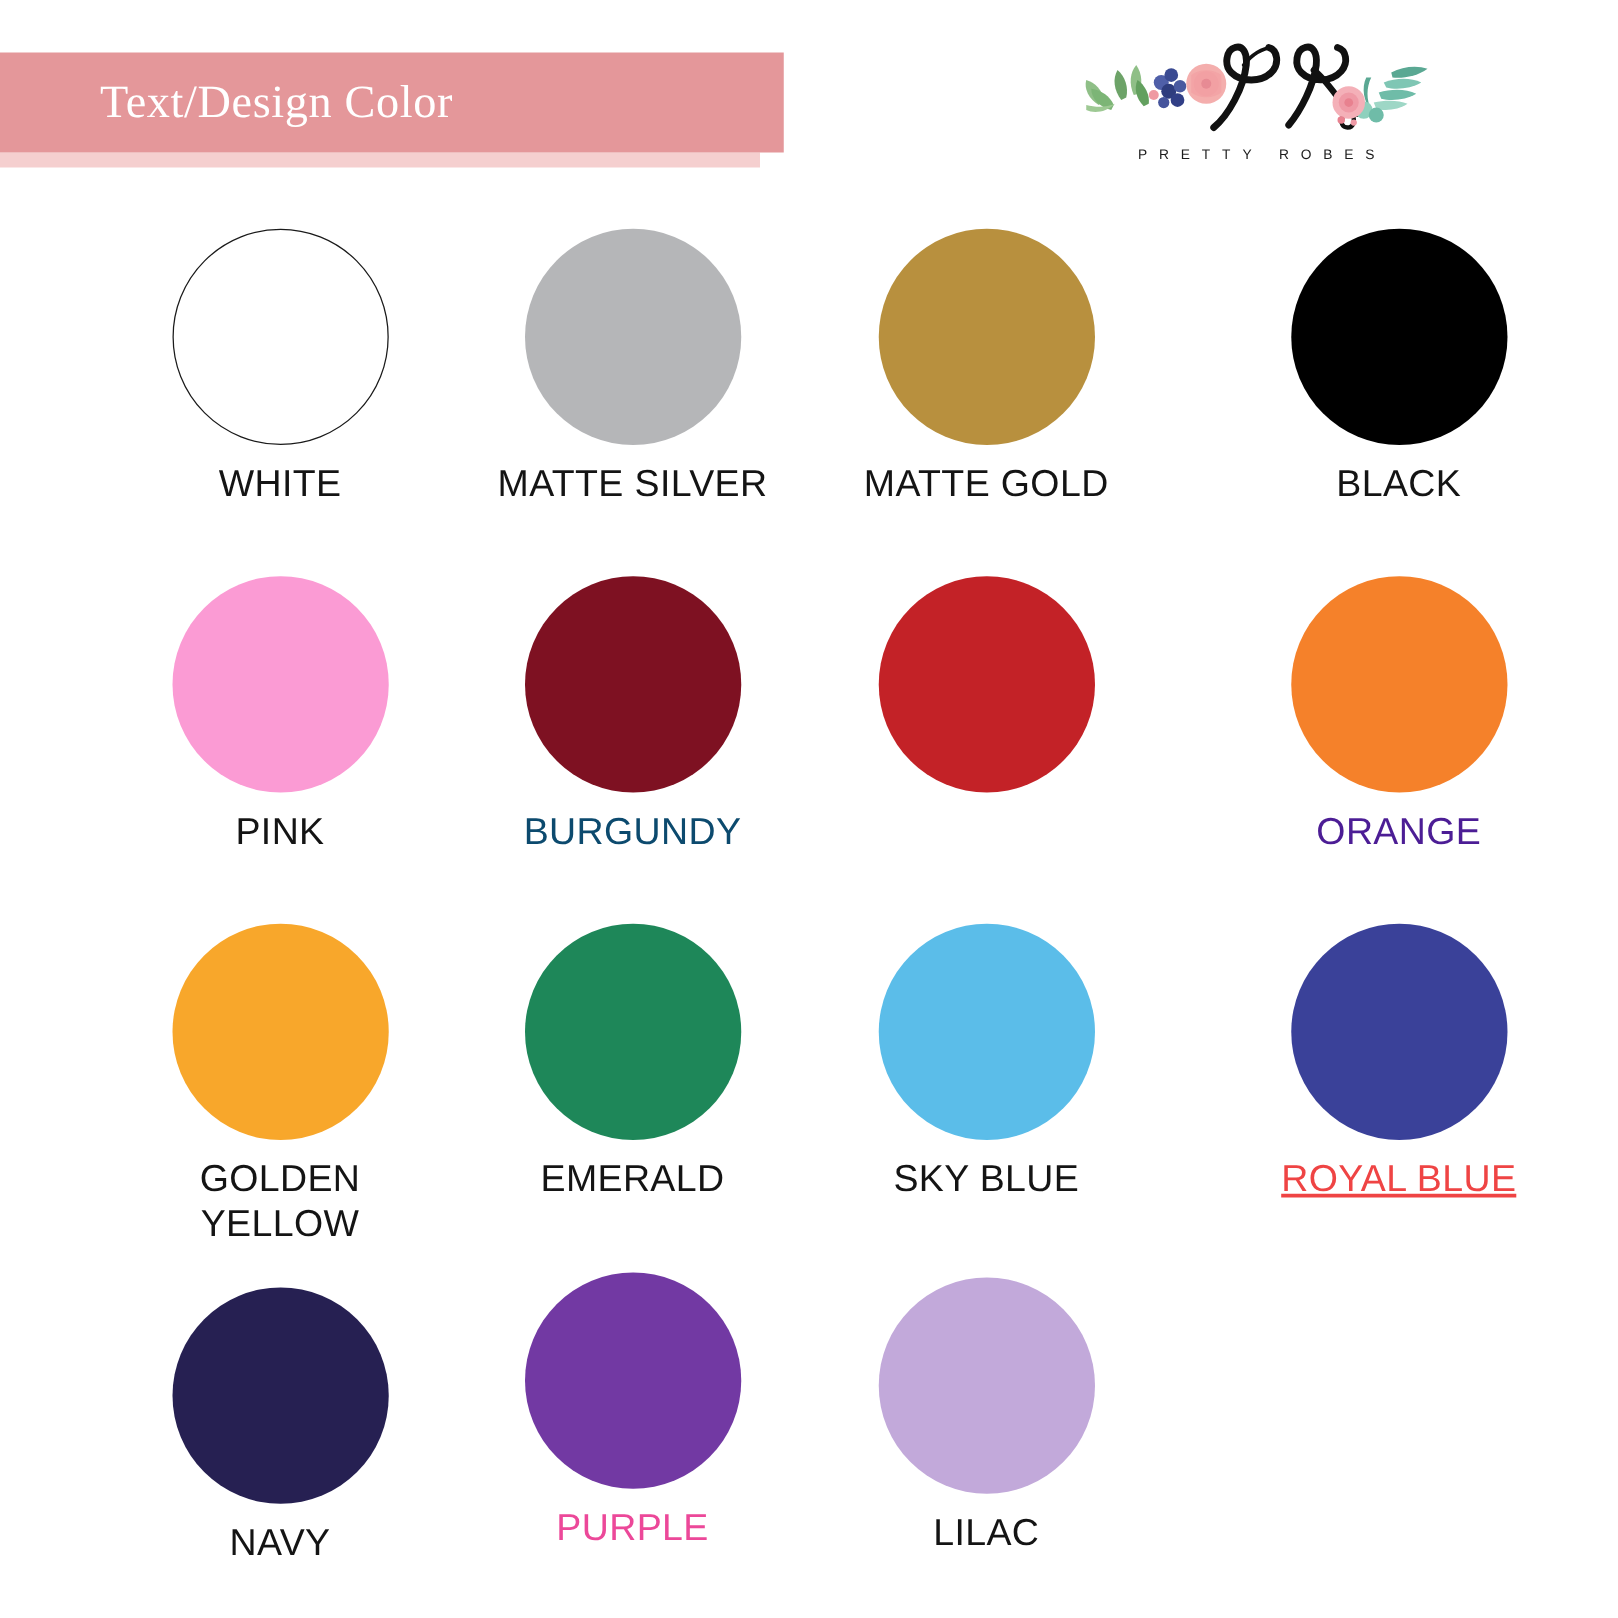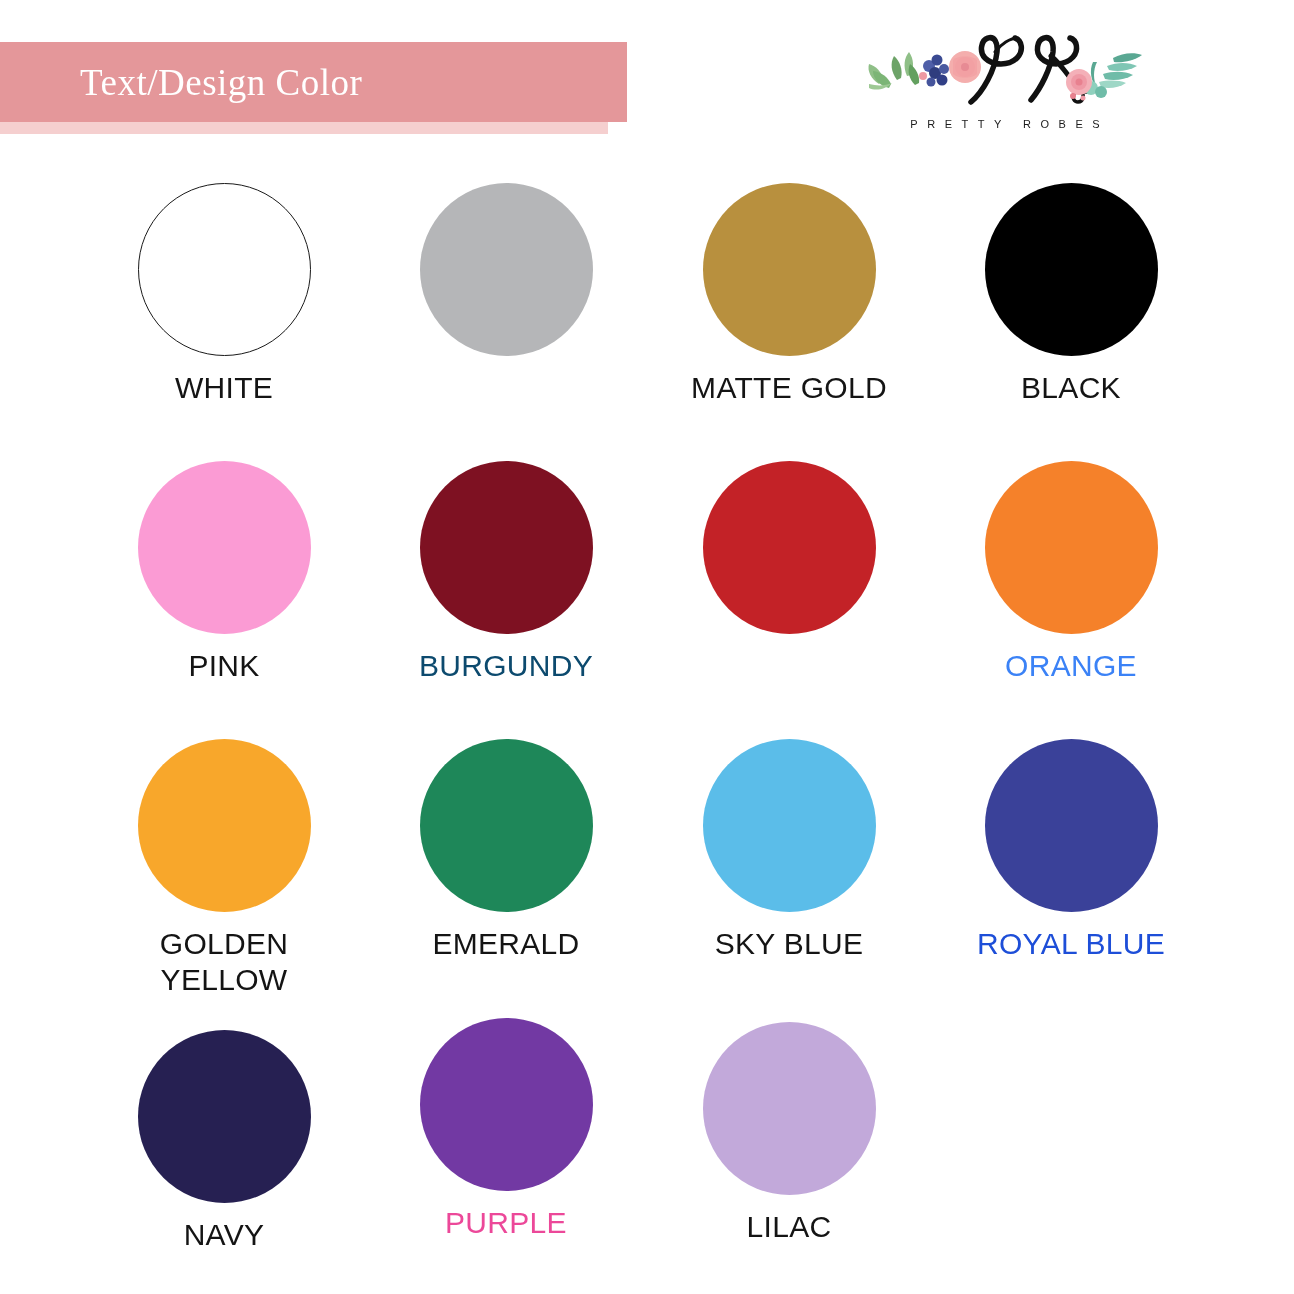--- a/index.html
+++ b/index.html
@@ -124,21 +124,21 @@
 
   
   .row-1 { top: 33px; }
   .row-2 { top: 311px; }
   .row-3 { top: 589px; }
 
   
   .col-1 { left: 83px; }
   .col-2 { left: 365px; }
   .col-3 { left: 648px; }
-  .col-4 { left: 930px; }
+  .col-4 { left: 978px; }
 
   
   .stagger-a { top: 880px; }
   .stagger-b { top: 868px; }
   .stagger-c { top: 872px; }
 </style>
 </head>
 <body style="background: rgb(255, 255, 255);">
 
 <div id="header">
@@ -209,20 +209,21 @@
 
 <div id="swatch-grid">
 
   <div class="swatch-cell row-1 col-1">
     <div class="swatch-dot" style="background: rgb(255, 255, 255); border: 1.5px solid rgb(26, 26, 26);"></div>
     <div class="swatch-label" style="color: rgb(20, 20, 20);">WHITE</div>
   </div>
 
   <div class="swatch-cell row-1 col-2">
     <div class="swatch-dot" style="background: rgb(181, 182, 184);"></div>
+    <div class="swatch-label" style="color: rgb(20, 20, 20);">MATTE SILVER</div>
   </div>
 
   <div class="swatch-cell row-1 col-3">
     <div class="swatch-dot" style="background: rgb(184, 144, 62);"></div>
     <div class="swatch-label" style="color: rgb(20, 20, 20);">MATTE GOLD</div>
   </div>
 
   <div class="swatch-cell row-1 col-4">
     <div class="swatch-dot" style="background: rgb(0, 0, 0);"></div>
     <div class="swatch-label" style="color: rgb(20, 20, 20);">BLACK</div>
@@ -237,42 +238,42 @@
     <div class="swatch-dot" style="background: rgb(126, 17, 34);"></div>
     <div class="swatch-label" style="color: #0c4a6e;">BURGUNDY</div>
   </div>
 
   <div class="swatch-cell row-2 col-3">
     <div class="swatch-dot" style="background: rgb(195, 34, 39);"></div>
   </div>
 
   <div class="swatch-cell row-2 col-4">
     <div class="swatch-dot" style="background: rgb(245, 129, 42);"></div>
-    <div class="swatch-label" style="color: #3b82f6;">ORANGE</div>
+    <div class="swatch-label" style="color: #4c1d95;">ORANGE</div>
   </div>
 
   <div class="swatch-cell row-3 col-1">
     <div class="swatch-dot" style="background: rgb(248, 167, 43);"></div>
     <div class="swatch-label" style="color: rgb(20, 20, 20);">GOLDEN
 YELLOW</div>
   </div>
 
   <div class="swatch-cell row-3 col-2">
     <div class="swatch-dot" style="background: rgb(30, 135, 89);"></div>
     <div class="swatch-label" style="color: rgb(20, 20, 20);">EMERALD</div>
   </div>
 
   <div class="swatch-cell row-3 col-3">
     <div class="swatch-dot" style="background: rgb(91, 189, 233);"></div>
     <div class="swatch-label" style="color: rgb(20, 20, 20);">SKY BLUE</div>
   </div>
 
   <div class="swatch-cell row-3 col-4">
     <div class="swatch-dot" style="background: rgb(58, 65, 153);"></div>
-    <div class="swatch-label" style="color: #1d4ed8;">ROYAL BLUE</div>
+    <div class="swatch-label" style="color: #ef4444; text-decoration: underline;">ROYAL BLUE</div>
   </div>
 
   <div class="swatch-cell stagger-a col-1">
     <div class="swatch-dot" style="background: rgb(38, 32, 82);"></div>
     <div class="swatch-label" style="color: rgb(20, 20, 20);">NAVY</div>
   </div>
 
   <div class="swatch-cell stagger-b col-2">
     <div class="swatch-dot" style="background: rgb(114, 57, 163);"></div>
     <div class="swatch-label" style="color: #ec4899;">PURPLE</div>

